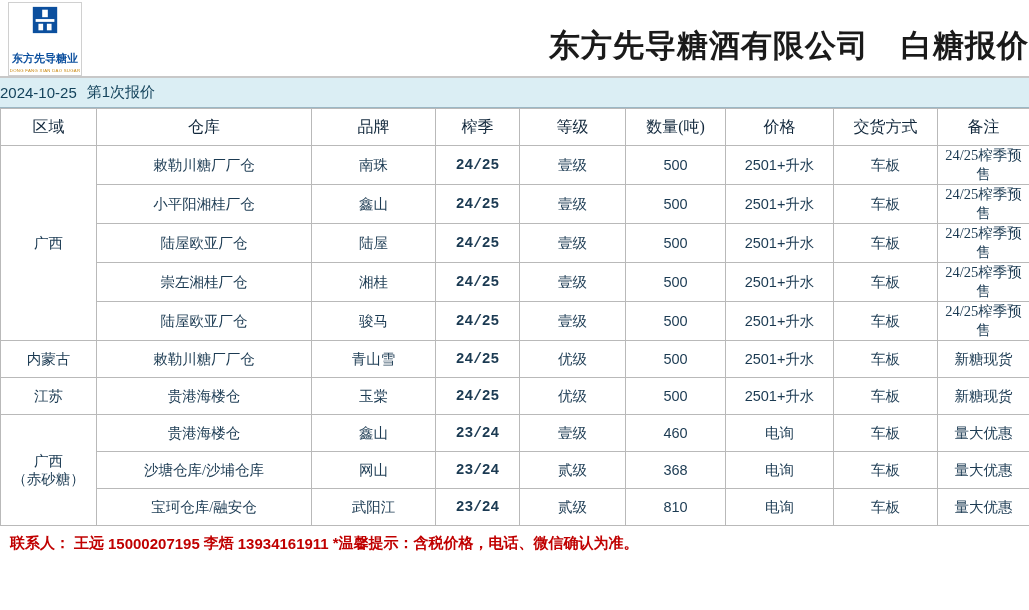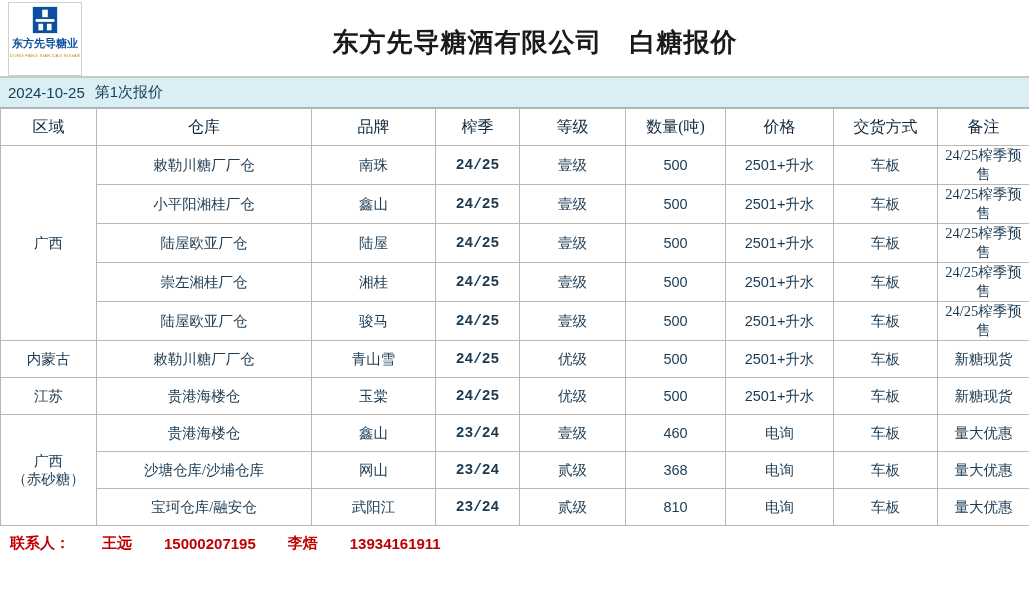--- a/index.html
+++ b/index.html
@@ -45,53 +45,52 @@
   .logo-mark {
     width: 30px;
     height: 30px;
     display: block;
   }
   .logo-cn {
     font-size: 11px;
     font-weight: bold;
     color: #0b4f9e;
     letter-spacing: 0px;
-    margin-top: 1px;
+    margin-top: 16px;
     font-family: "Liberation Sans", sans-serif;
     white-space: nowrap;
   }
   .logo-en {
     font-size: 4.5px;
     color: #c8860d;
     margin-top: 2px;
     letter-spacing: .3px;
     font-family: "Liberation Sans", sans-serif;
     white-space: nowrap;
     transform: scale(0.95);
   }
   .doc-title {
     position: absolute;
     left: 0;
     right: 0;
     top: 25px;
-    text-align: center;
-    font-size: 26px;
+    text-align: right;
+    font-size: 31px;
     font-weight: bold;
     letter-spacing: 1px;
     font-family: "Liberation Sans", sans-serif;
     margin-left: 41px;
   }
   
   .date-bar {
     height: 30px;
     background: #dbeef4;
     border-bottom: 1px solid #9bb7c4;
     display: flex;
     align-items: center;
-    padding-left: 8px;
     box-sizing: border-box;
     font-size: 15px;
     color: #14435c;
     font-family: "Liberation Sans", sans-serif;
   }
   .date-bar .d1 { margin-right: 10px; }
   
   table.price {
     width: 1029px;
     border-collapse: collapse;
@@ -138,21 +137,20 @@
     height: 34px;
     display: flex;
     align-items: center;
     padding-left: 10px;
     box-sizing: border-box;
     font-size: 15px;
     font-weight: bold;
     color: #c00000;
     font-family: "Liberation Sans", sans-serif;
     white-space: nowrap;
-    gap: 28px;
   }
   .footer .seg { margin-right: 4px; }
 </style>
 </head>
 <body>
 
 <div class="page">
 
   <div class="header">
     <div class="logo-box">
@@ -313,15 +311,16 @@
       </tr>
     </tbody>
   </table>
 
   <div class="footer">
     <span class="seg">联系人：</span>
     <span class="seg">王远</span>
     <span class="seg">15000207195</span>
     <span class="seg">李焐</span>
     <span class="seg">13934161911</span>
+    <span class="seg">*温馨提示：含税价格，电话、微信确认为准。</span>
   </div>
 
 </div>
 
 </body></html>

